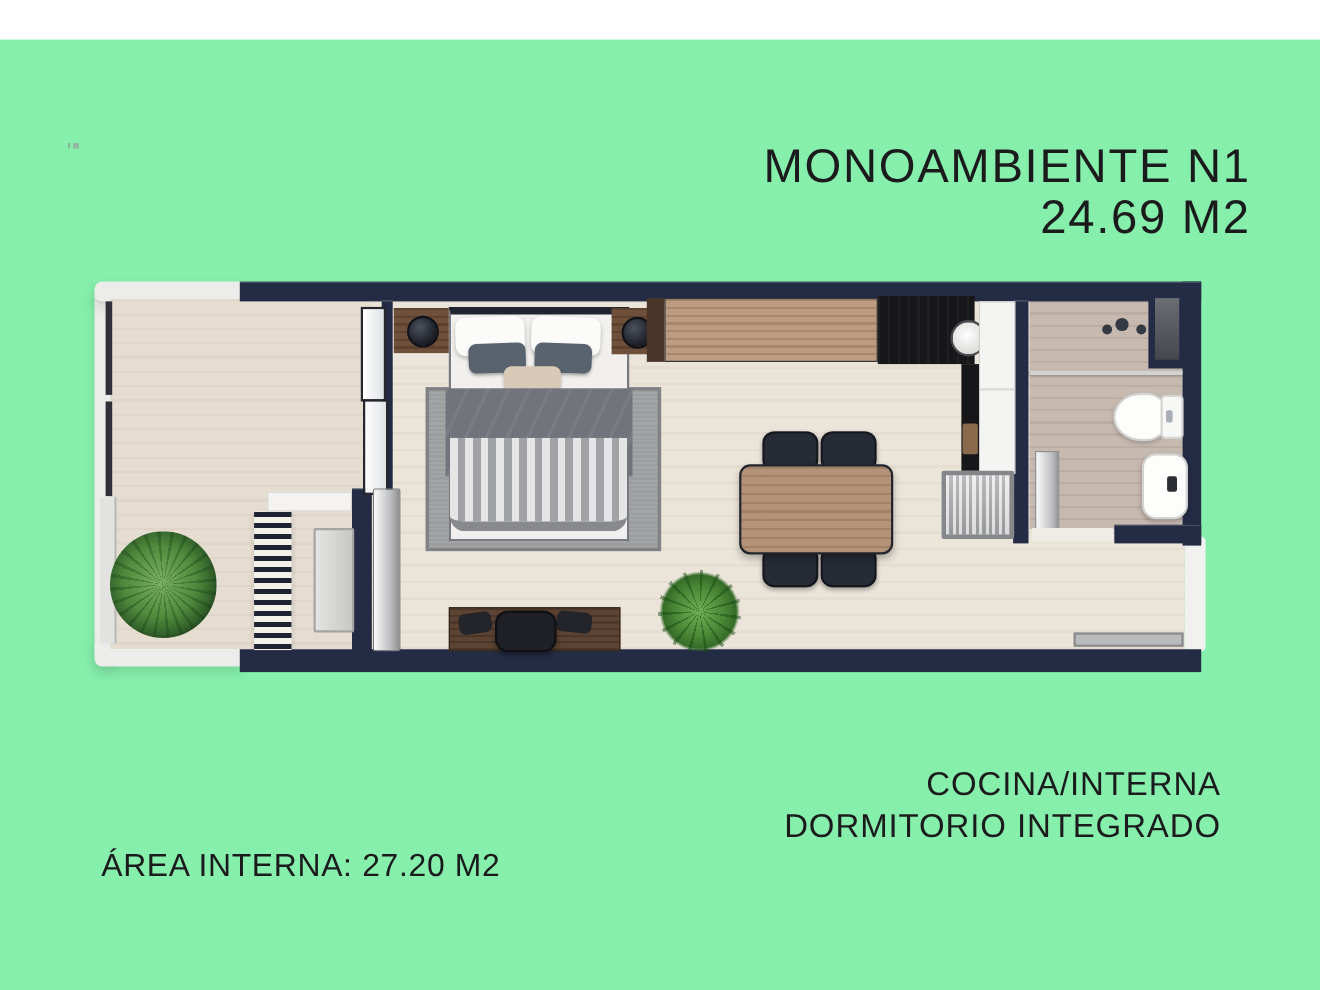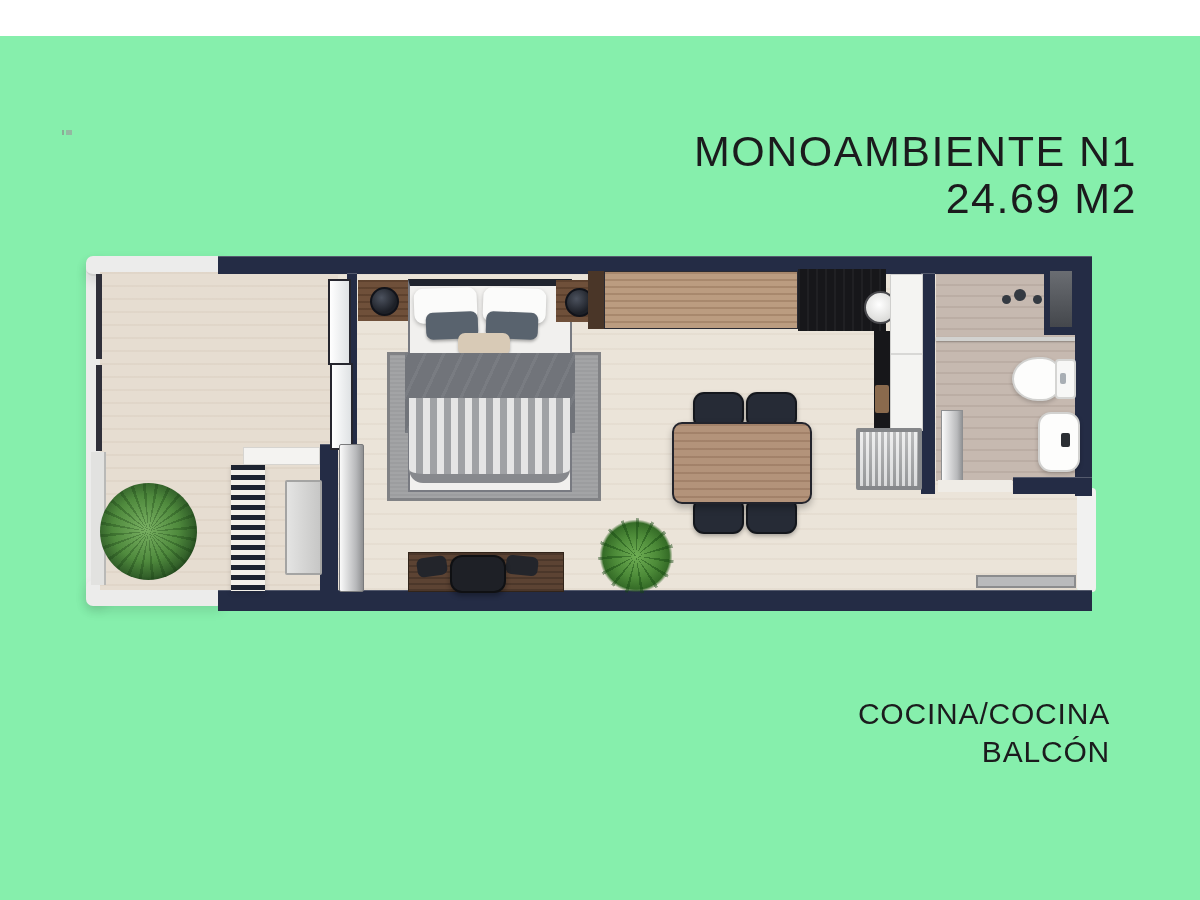--- a/index.html
+++ b/index.html
@@ -233,20 +233,21 @@
     <div class="abs tdot"></div>
     <div class="abs bidet"></div>
     <div class="abs btap"></div>
     <div class="abs bdoor"></div>
     <div class="abs bthresh"></div>
 
     <div class="abs mat"></div>
   </div>
 
   <div class="abs rooms">
-    <div>COCINA/COCINA</div>
-    <div>BALCÓN</div>
+    <div>COCINA/INTERNA</div>
+    <div>DORMITORIO INTEGRADO</div>
   </div>
 
   <div class="abs areas">
+    <div>ÁREA INTERNA: 27.20 M2</div>
   </div>
 
 </div>
 
 </body></html>

